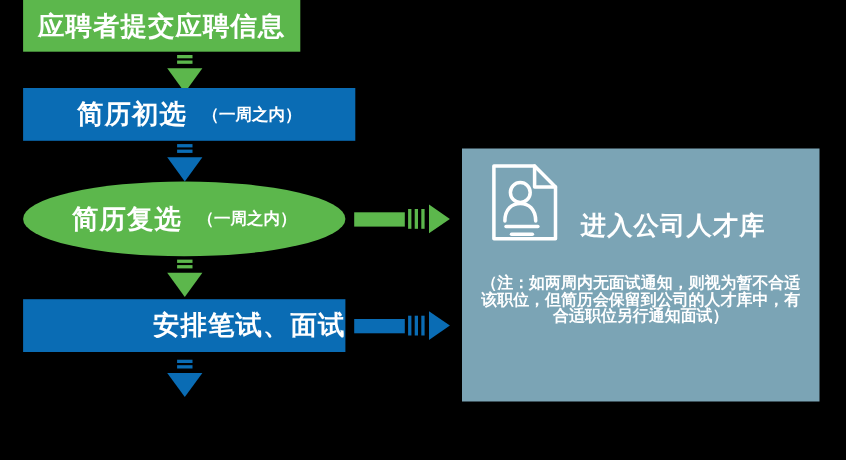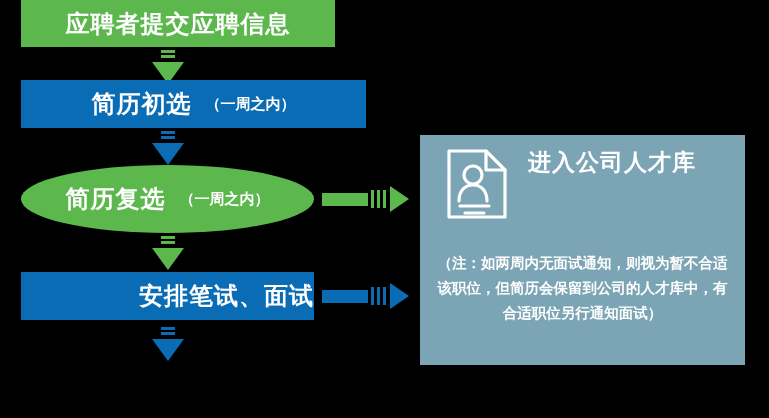--- a/index.html
+++ b/index.html
@@ -120,21 +120,21 @@
     top: 135px;
     width: 325px;
     height: 230px;
     background: #7ba4b5;
   }
   #panel-head {
     position: absolute;
     left: 26px;
     top: 12px;
     display: flex;
-    align-items: flex-start;
+    align-items: flex-end;
   }
   #panel-head .doc-icon {
     width: 62px;
     height: 74px;
     flex: 0 0 auto;
   }
   #panel-head .head-text {
     color: #ffffff;
     font-size: 23px;
     font-weight: bold;
@@ -143,43 +143,43 @@
     white-space: nowrap;
   }
   #panel-note {
     position: absolute;
     left: 14px;
     top: 116px;
     width: 297px;
     color: #ffffff;
     font-size: 14.5px;
     font-weight: bold;
-    line-height: 25px;
+    line-height: 15px;
     text-align: center;
     letter-spacing: 0px;
   }
 </style>
 </head>
 <body>
 
 <div id="canvas">
 
-  <div class="node rect green-bg" style="left:21px; top:0px; width:314px; height:47px;">
+  <div class="node rect green-bg" style="left:21px; top:0px; width:252px; height:47px;">
     <span class="main-label">应聘者提交应聘信息</span>
   </div>
 
   <div class="v-arrow v-green" style="left:152px; top:50px;">
     <span class="stem">
         <i></i>
         <i></i>
       </span>
     <span class="head"></span>
   </div>
 
-  <div class="node rect blue-bg" style="left:21px; top:80px; width:345px; height:48px;">
+  <div class="node rect blue-bg" style="left:21px; top:80px; width:302px; height:48px;">
     <span class="main-label">简历初选</span>
     <span class="sub-label">（一周之内）</span>
   </div>
 
   <div class="v-arrow v-blue" style="left:152px; top:131px;">
     <span class="stem">
         <i></i>
         <i></i>
       </span>
     <span class="head"></span>

